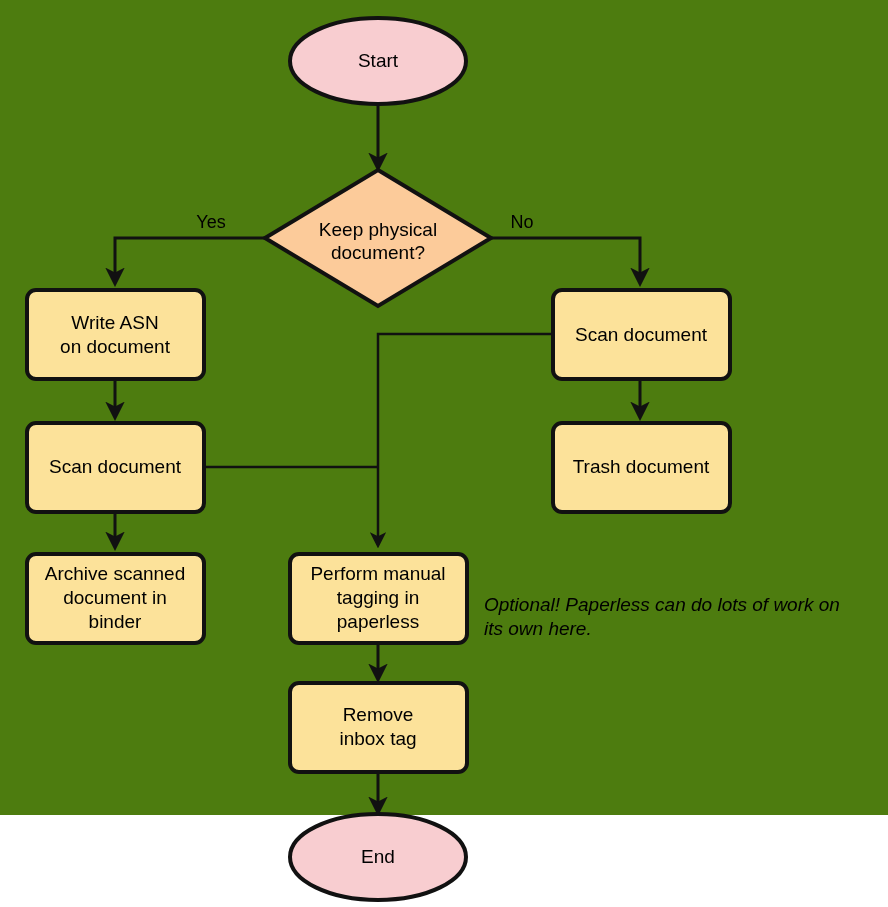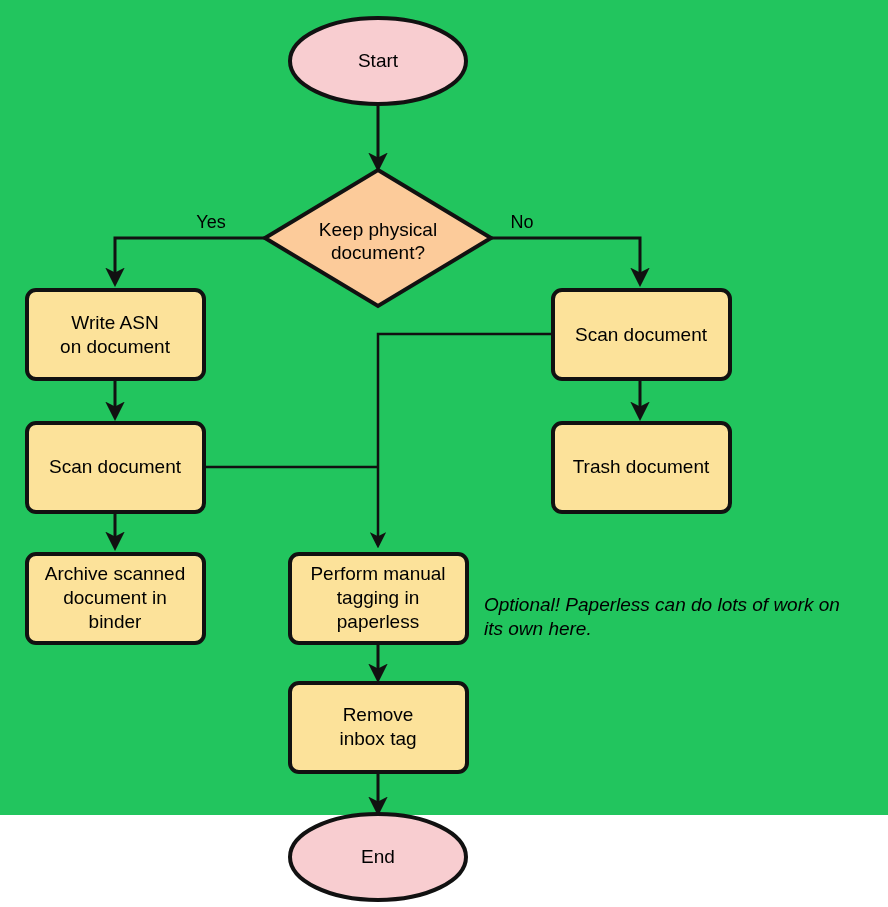--- a/index.html
+++ b/index.html
@@ -11,21 +11,21 @@
   body {
     font-family: "Liberation Sans", sans-serif;
     width: 888px;
     height: 907px;
     overflow: hidden;
   }
   #canvas {
     position: relative;
     width: 888px;
     height: 815px;
-    background: #22c55e;
+    background: #4d7c0f;
   }
   svg#flow {
     position: absolute;
     left: 0;
     top: 0;
     width: 888px;
     height: 907px;
   }
   .node-text {
     font-family: "Liberation Sans", sans-serif;

